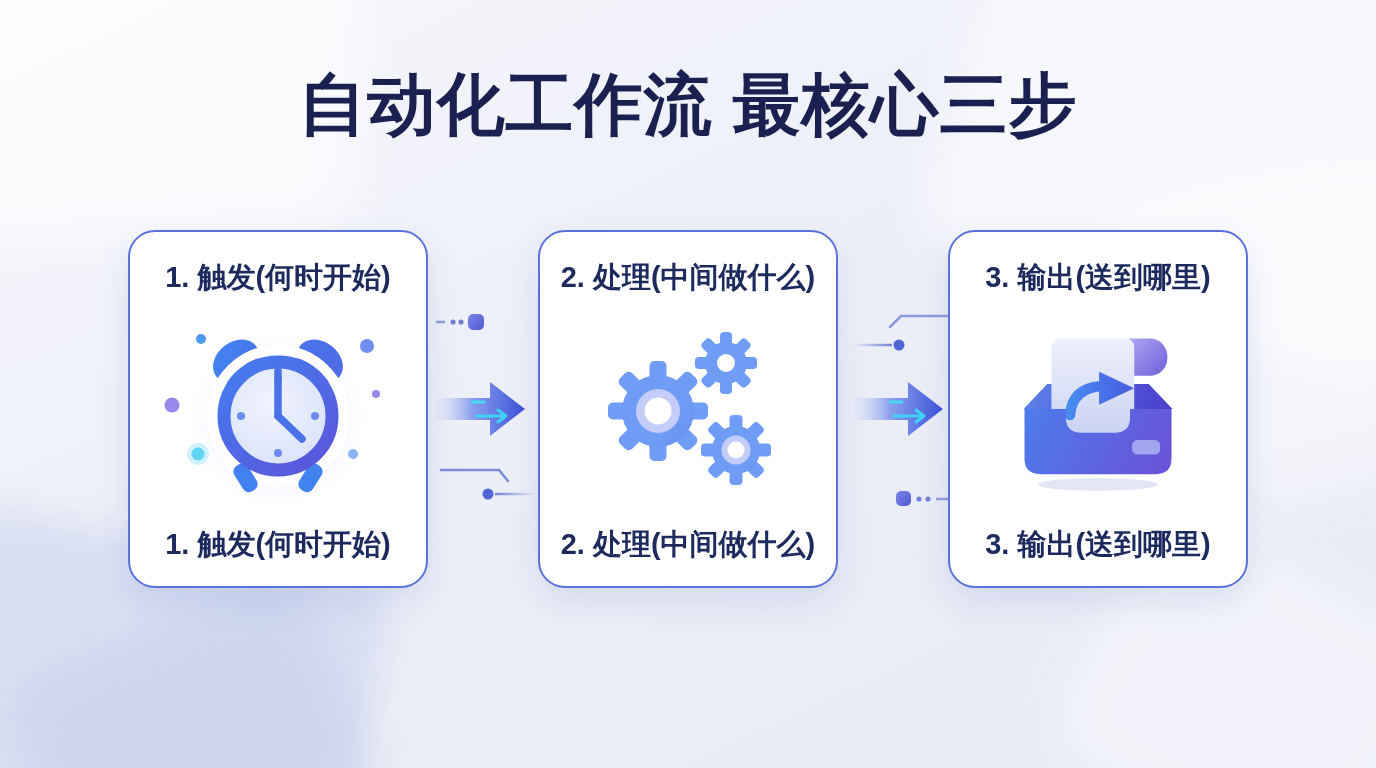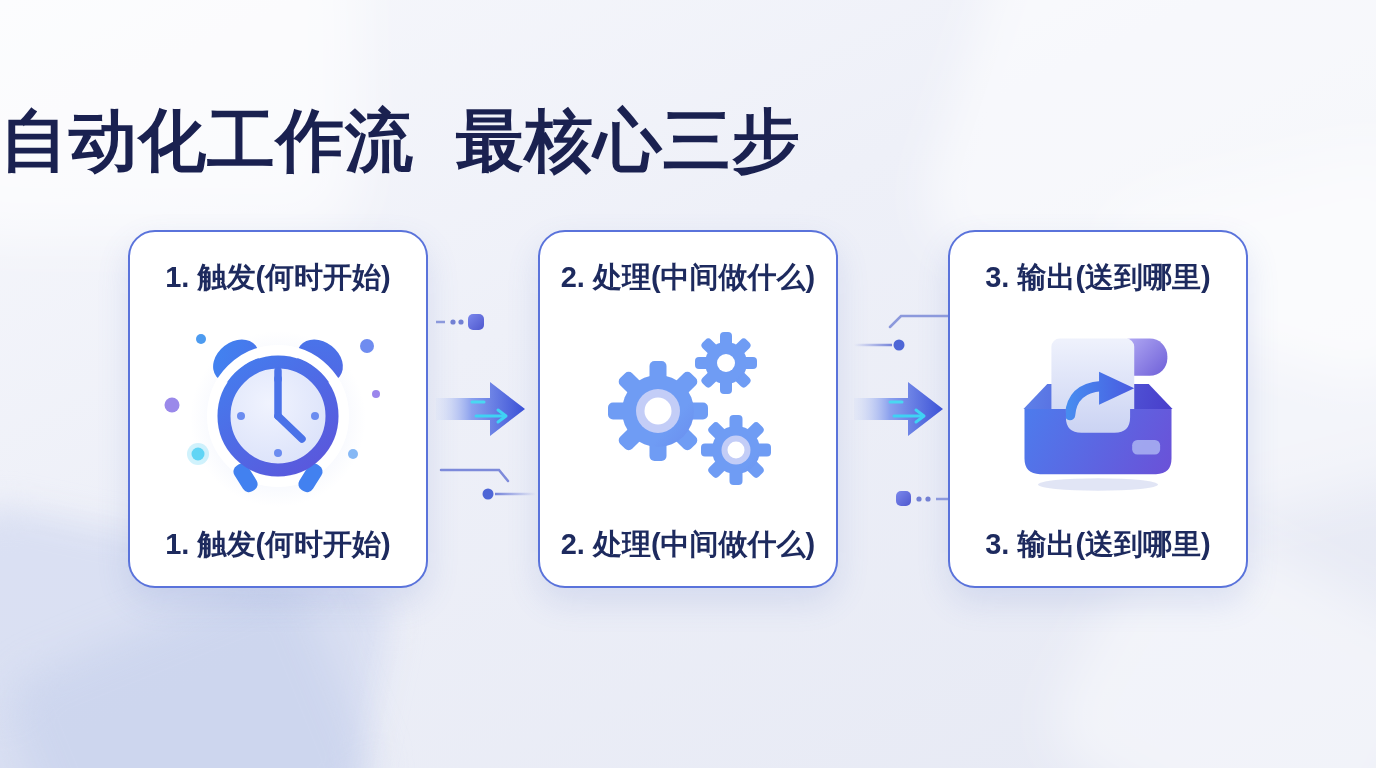--- a/index.html
+++ b/index.html
@@ -21,23 +21,23 @@
   .bg-3 { left:-70px; top:-80px; width:430px; height:320px; background:rgba(255,255,255,.6);
           border-radius:60px; filter:blur(28px); }
   .bg-4 { left:-70px; top:540px; width:440px; height:320px; background:rgba(203,212,238,.55);
           transform:rotate(12deg); border-radius:48px; filter:blur(16px); }
   .bg-5 { left:30px; top:620px; width:320px; height:240px; background:rgba(188,199,232,.4);
           transform:rotate(-22deg); border-radius:42px; filter:blur(20px); }
   .bg-6 { left:1080px; top:560px; width:340px; height:280px; background:rgba(255,255,255,.45);
           transform:rotate(28deg); border-radius:60px; filter:blur(24px); }
 
   .title {
-    position:absolute; top:96px; left:0; width:100%;
-    font-size:68px; font-weight:700;
-    color:#1a2150; letter-spacing:1px; white-space:nowrap;font-family:Liberation Mono, monospace;
+    position:absolute; top:60px; left:0; width:100%;
+    text-align:center; font-size:68px; font-weight:700;
+    color:#1a2150; letter-spacing:1px; white-space:nowrap;
   }
   .cards-row {
     position:absolute; top:230px; left:128px;
     display:flex; align-items:stretch;
   }
   .card {
     width:300px; height:358px;
     background:#ffffff;
     border:2.5px solid #5a73db;
     border-radius:27px;

